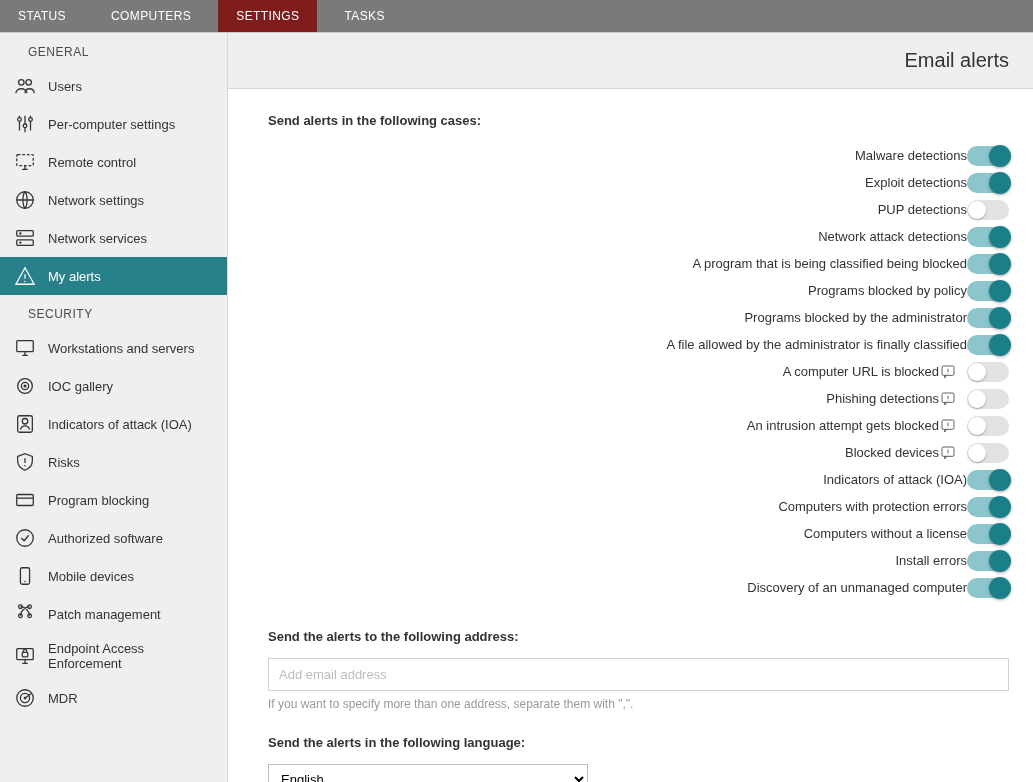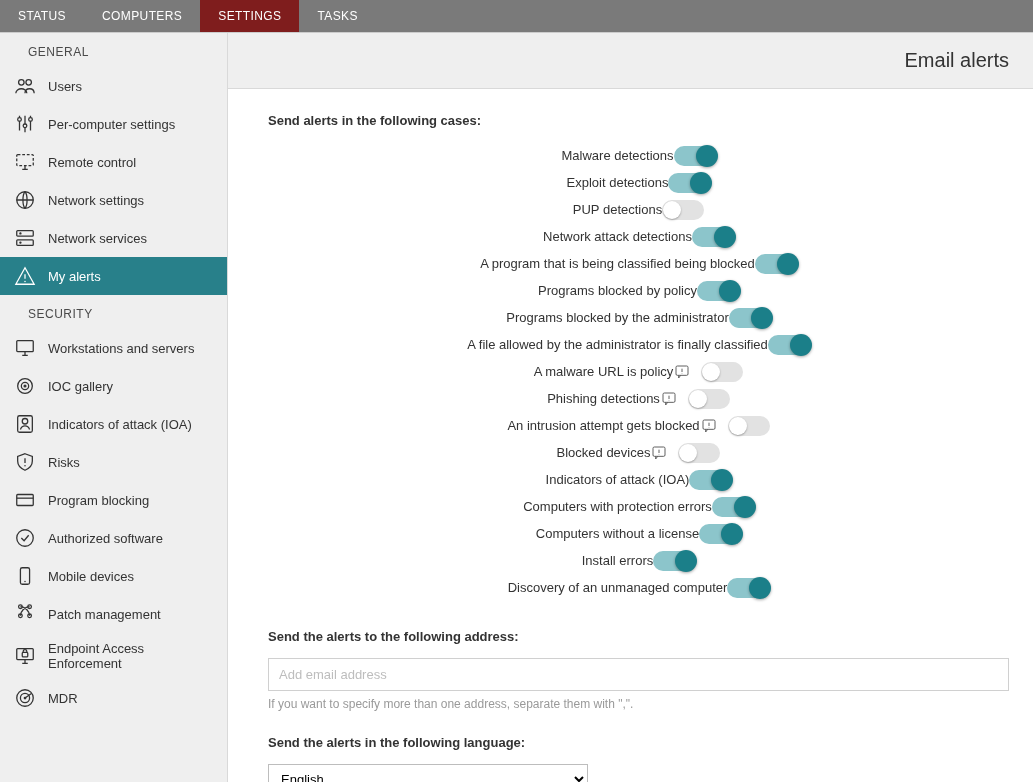--- a/index.html
+++ b/index.html
@@ -1,19 +1,19 @@
 <!DOCTYPE html>
 <html><head>
 <meta charset="utf-8">
 <style>
   * { box-sizing: border-box; margin: 0; padding: 0; }
   html, body { width: 1033px; height: 782px; font-family: "Segoe UI", Arial, sans-serif; font-size: 13px; color: #333; background: #fff; overflow: hidden; }
 
   
-  .topbar { display: flex; align-items: stretch; height: 32px; background: #7a7a7a; }
+  .topbar { display: flex; align-items: stretch; height: 32px; background: #7a7a7a; gap: 9px; }
   .topbar .tab { padding: 0 18px; display: flex; align-items: center; color: #fff; font-size: 12px; letter-spacing: .4px; cursor: pointer; }
   .topbar .tab.active { background: #7f1d1d; }
 
   .body { display: flex; height: calc(782px - 32px); border-top: 1px solid #ccc; }
 
   
   .sidebar { width: 228px; background: #efefef; border-right: 1px solid #d9d9d9; overflow-y: auto; }
   .sidebar-section-title { padding: 12px 12px 8px 28px; font-size: 12px; letter-spacing: .5px; color: #4a4a4a; }
   .sidebar-item { display: flex; align-items: center; gap: 12px; padding: 8px 12px 8px 14px; cursor: pointer; color: #333; }
   .sidebar-item.active { background: #28808a; color: #fff; align-items: center; }
@@ -24,21 +24,21 @@
 
   
   .main { flex: 1; display: flex; flex-direction: column; overflow: hidden; }
   .page-header { height: 56px; background: #efefef; border-bottom: 1px solid #d9d9d9; display: flex; align-items: center; justify-content: flex-end; padding: 0 24px; }
   .page-header h1 { font-weight: 400; font-size: 20px; color: #333; }
   .content { flex: 1; overflow-y: auto; padding: 24px 24px 24px 40px; }
 
   .section-heading { font-weight: 700; font-size: 13px; margin-bottom: 14px; }
 
   .alert-list { margin-bottom: 28px; }
-  .alert-row { display: flex; align-items: center; justify-content: center; min-height: 27px; }
+  .alert-row { display: flex; align-items: center; justify-content: flex-end; min-height: 27px; }
   .alert-row .alabel { color: #333; }
   .alert-row .right { display: flex; align-items: center; gap: 10px; }
 
   .info-icon { width: 18px; height: 18px; display:flex; align-items:center; justify-content:center; }
   .info-icon svg { stroke:#555; fill:none; }
 
   
   .toggle { position: relative; width: 42px; height: 20px; border-radius: 10px; background: #e2e2e2; cursor: pointer; }
   .toggle .knob { position: absolute; top: 1px; width: 18px; height: 18px; border-radius: 50%; background: #fff; box-shadow: 0 1px 2px rgba(0,0,0,.3); transition: none; }
   .toggle.off .knob { left: 1px; }
@@ -292,21 +292,21 @@
           </div>
           <div class="alert-row">
             <div class="alabel">A file allowed by the administrator is finally classified</div>
             <div class="right">
               <div class="toggle on">
                 <div class="knob"></div>
               </div>
             </div>
           </div>
           <div class="alert-row">
-            <div class="alabel">A malware URL is policy</div>
+            <div class="alabel">A computer URL is blocked</div>
             <div class="right">
               <span class="info-icon">
                 <svg width="16" height="16" viewBox="0 0 24 24" stroke-width="1.4">
                   <rect x="3" y="3" width="18" height="14" rx="2"></rect>
                   <path d="M10 17l-3 4v-4"></path>
                   <path d="M12 7v5"></path>
                   <circle cx="12" cy="14" r=".1"></circle>
                 </svg>
               </span>
               <div class="toggle off">

